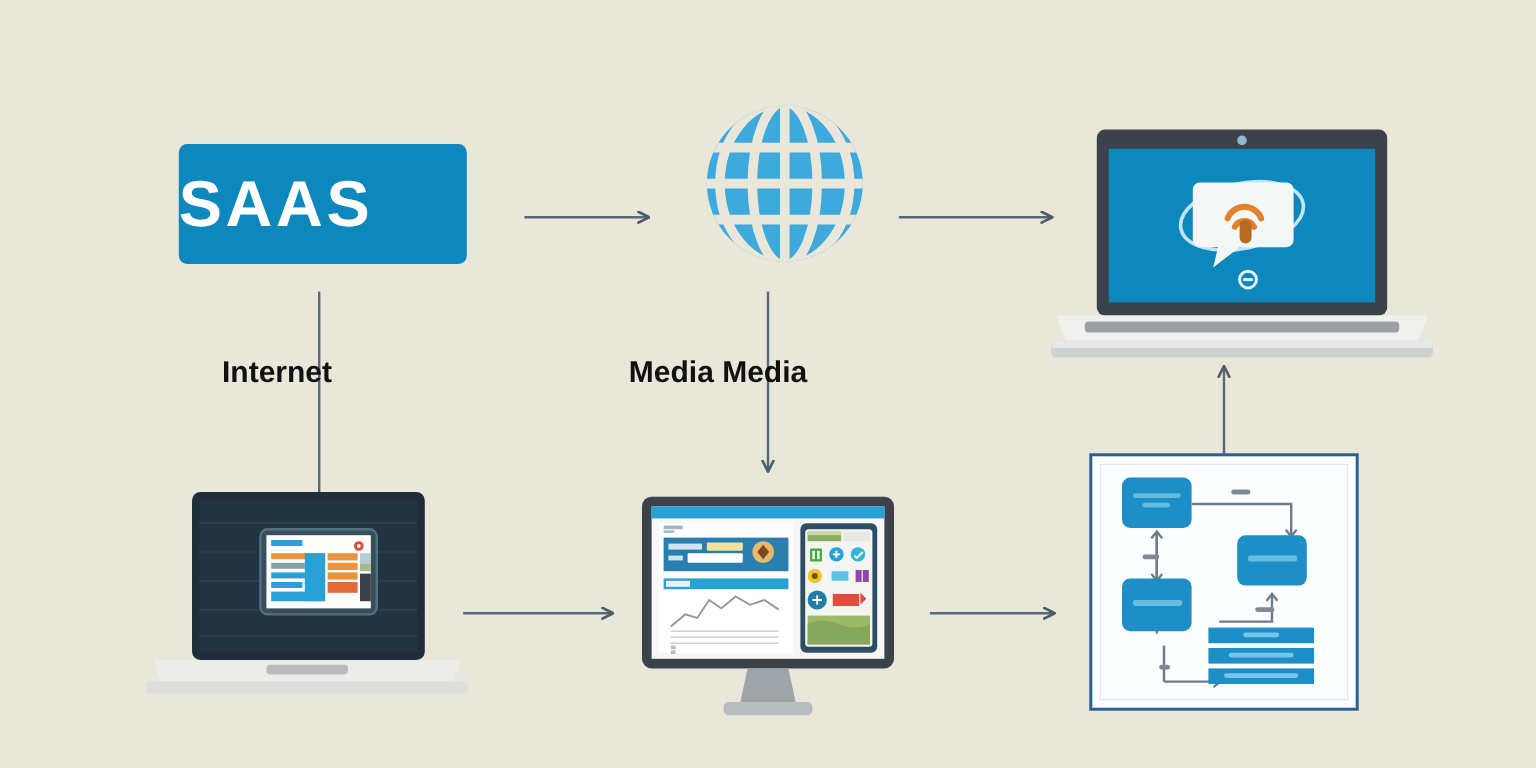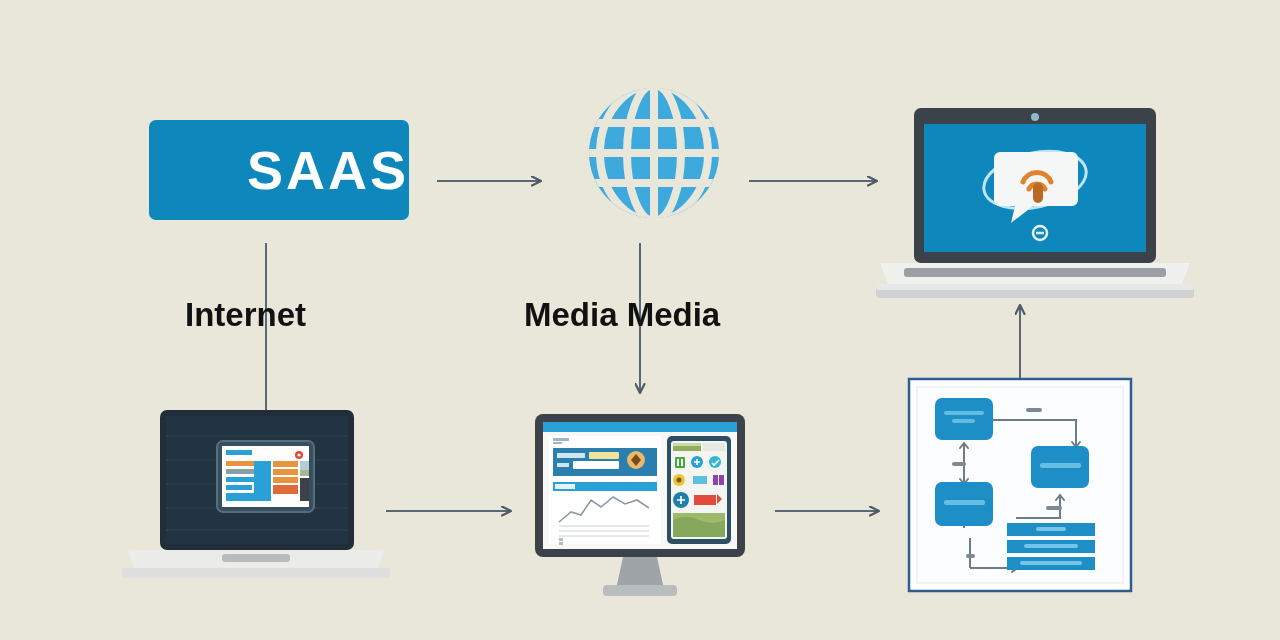--- a/index.html
+++ b/index.html
@@ -8,35 +8,35 @@
     background:#e9e6da;
     font-family:"Liberation Sans", sans-serif;
     overflow:hidden;
     position:relative;
   }
   .stage { position:absolute; inset:0; }
   .node { position:absolute; }
 
   
   #saas-badge {
-    left:149px; top:120px; width:260px; height:100px;
+    left:149px; top:120px; width:240px; height:100px;
     background:#0d87bc; border-radius:7px;
-    display:flex; align-items:center; justify-content:flex-end;
+    display:flex; align-items:center; justify-content:flex-start;
   }
   #saas-badge .saas-text {
     color:#ffffff; font-size:54px; font-weight:bold;
     letter-spacing:3px; line-height:1;
   }
 
   
   #globe-icon { left:578px; top:85px; width:152px; height:136px; }
 
   
   .edge-label {
-    color:#111; font-size:33px; font-weight:bold;
+    color:#111; font-size:25px; font-weight:bold;
     white-space:nowrap; line-height:1;
   }
   #label-internet { left:185px; top:298px; }
   #label-social-media { left:524px; top:298px; }
 
   
   .conn { position:absolute; }
 
   
   #laptop-chat { left:876px; top:106px; width:318px; height:195px; }

